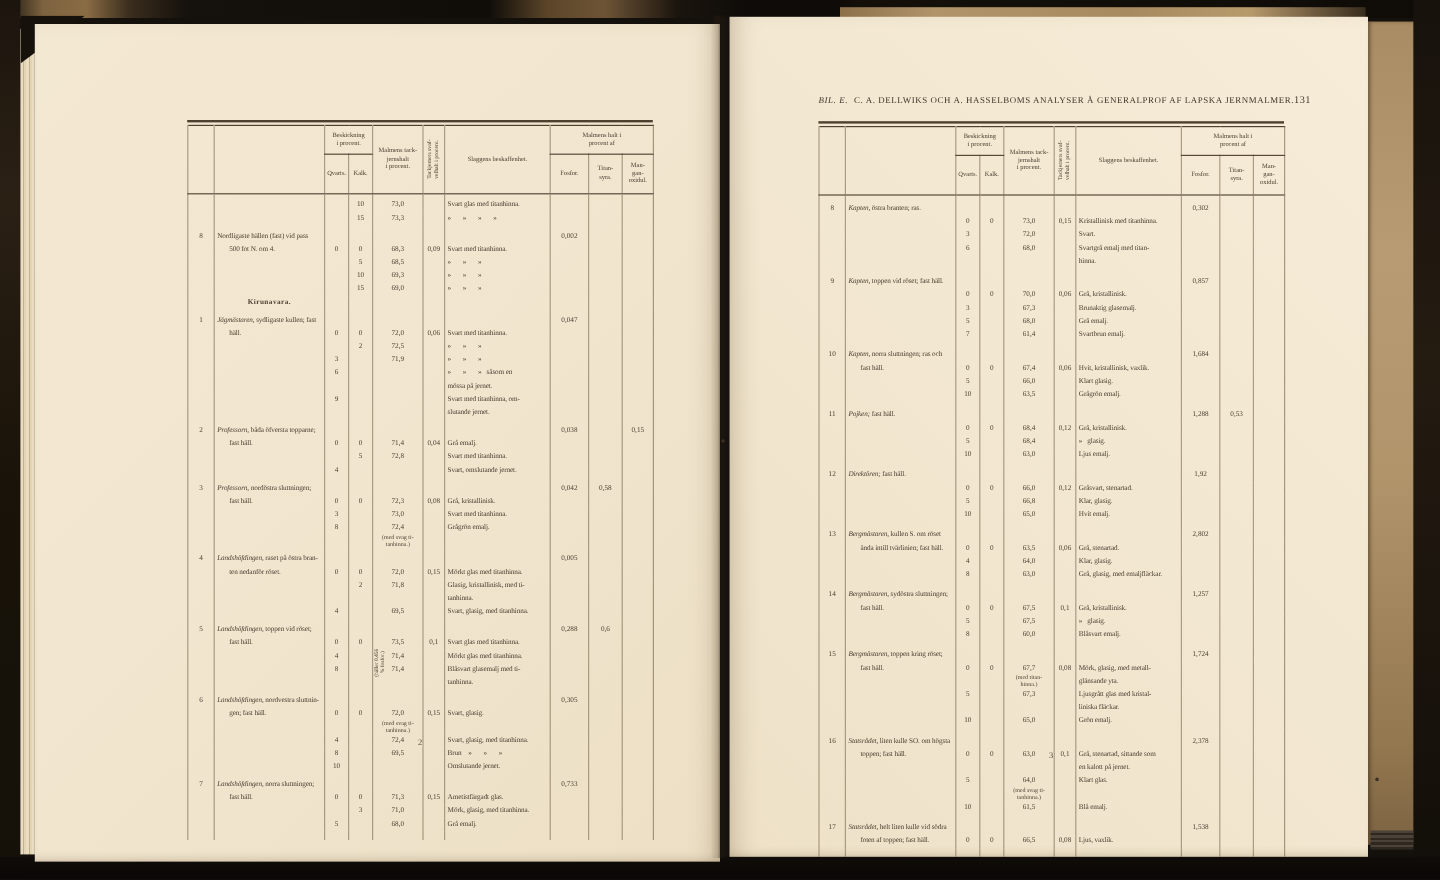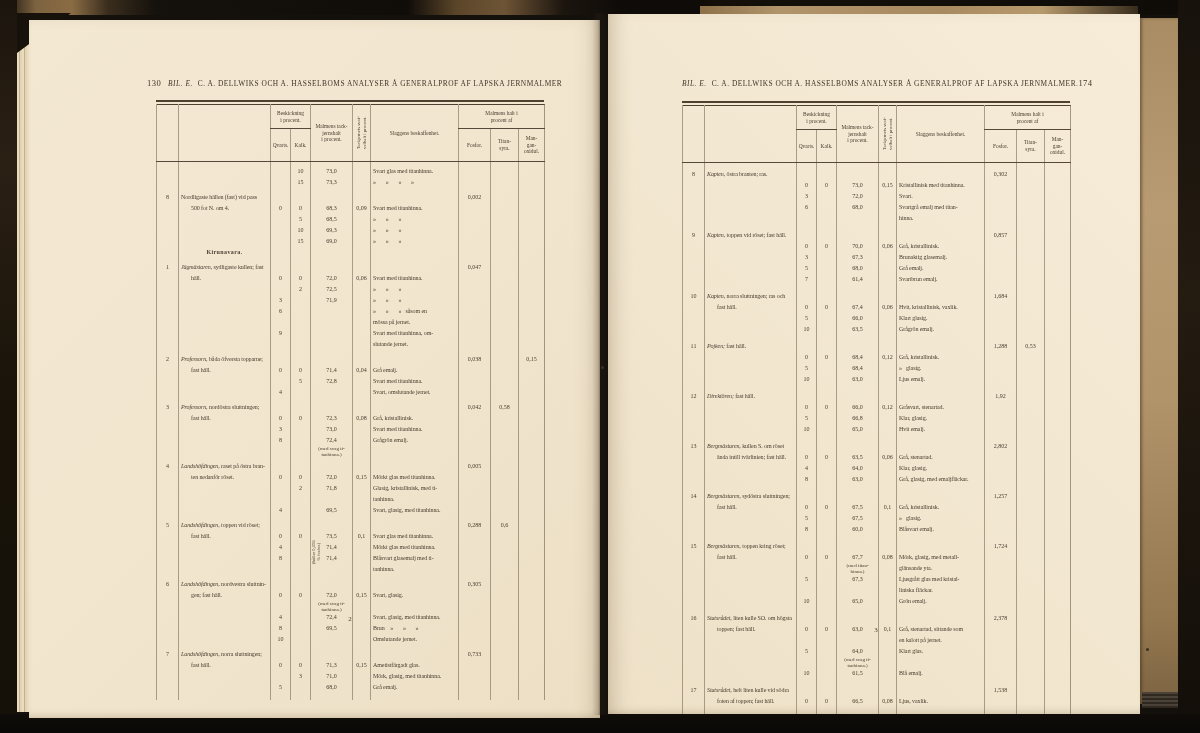--- a/index.html
+++ b/index.html
@@ -86,23 +86,20 @@
 <div class="abs strip-top"></div>
 <div class="abs top-tan"></div>
 <div class="abs cover-left"></div>
 <div class="abs edges-left"></div>
 <div class="abs edges-right"></div>
 <div class="abs edge-foot"></div>
 <div class="abs cover-right"></div>
 <div class="abs strip-bottom"></div>
 
 <div class="abs page page-left">
-  <div class="pg-head pg-head-left">
-    <span class="pgnum">130</span><span class="bil">BIL. E.</span><span class="ttl">C. A. DELLWIKS OCH A. HASSELBOMS ANALYSER Å GENERALPROF AF LAPSKA JERNMALMER</span>
-  </div>
   <div class="tbl tbl-left">
     <div class="toprule">
       <table id="tbl-left">
           <colgroup>
             <col class="c1">
             <col class="c2">
             <col class="c3">
             <col class="c4">
             <col class="c5">
             <col class="c6">
@@ -688,21 +685,21 @@
         </table>
     </div>
   </div>
   <div class="pg-foot pg-foot-left">2</div>
 </div>
 
 <div class="abs page page-right">
   <div class="pg-head pg-head-right">
     <span class="bil">BIL. E.</span>
       <span class="ttl">C. A. DELLWIKS OCH A. HASSELBOMS ANALYSER Å GENERALPROF AF LAPSKA JERNMALMER.</span>
-      <span class="pgnum">174</span>
+      <span class="pgnum">131</span>
   </div>
   <div class="tbl tbl-right">
     <div class="toprule">
       <table id="tbl-right">
           <colgroup>
             <col class="c1">
             <col class="c2">
             <col class="c3">
             <col class="c4">
             <col class="c5">

